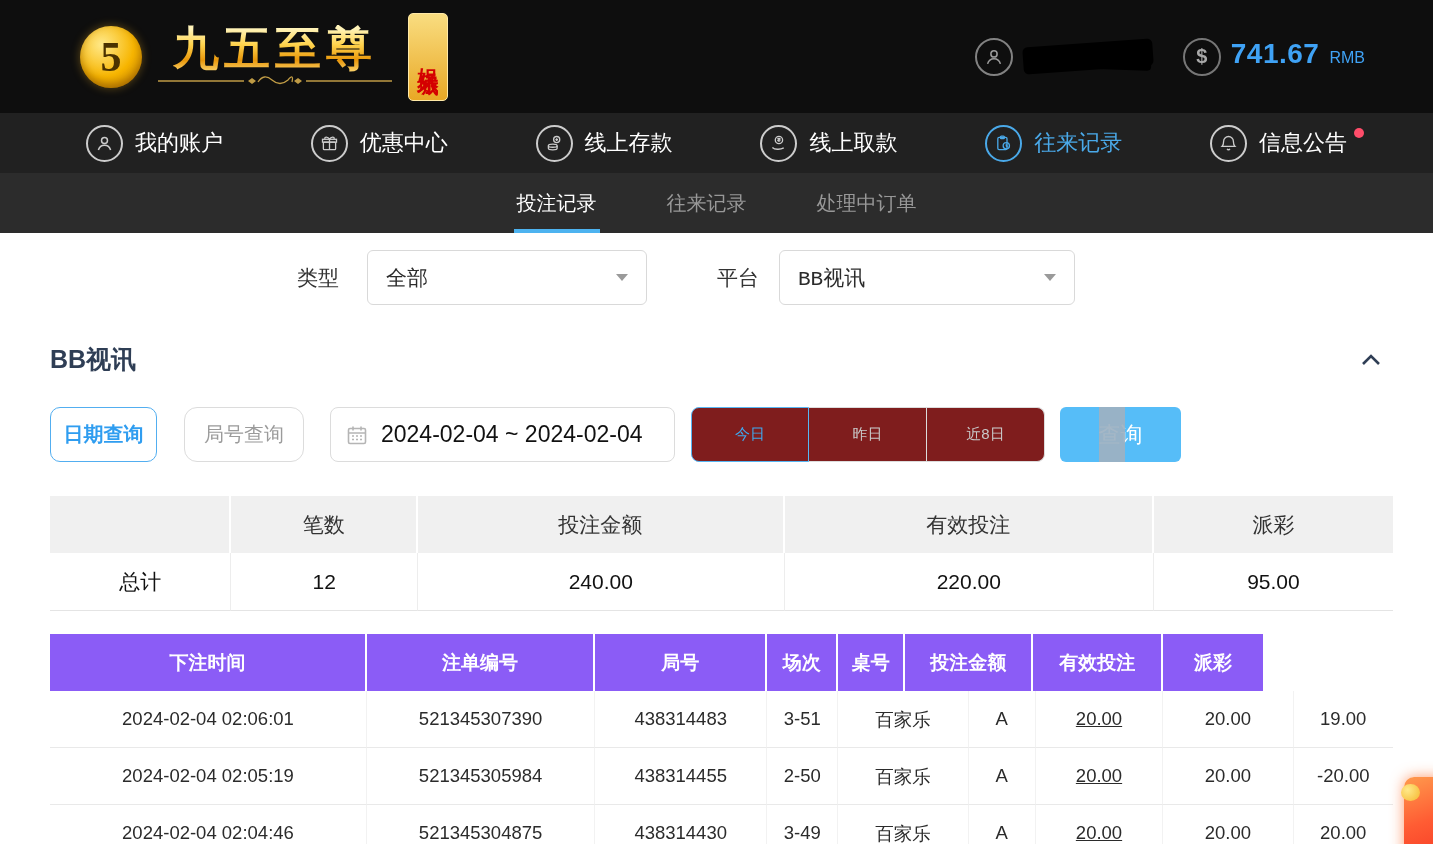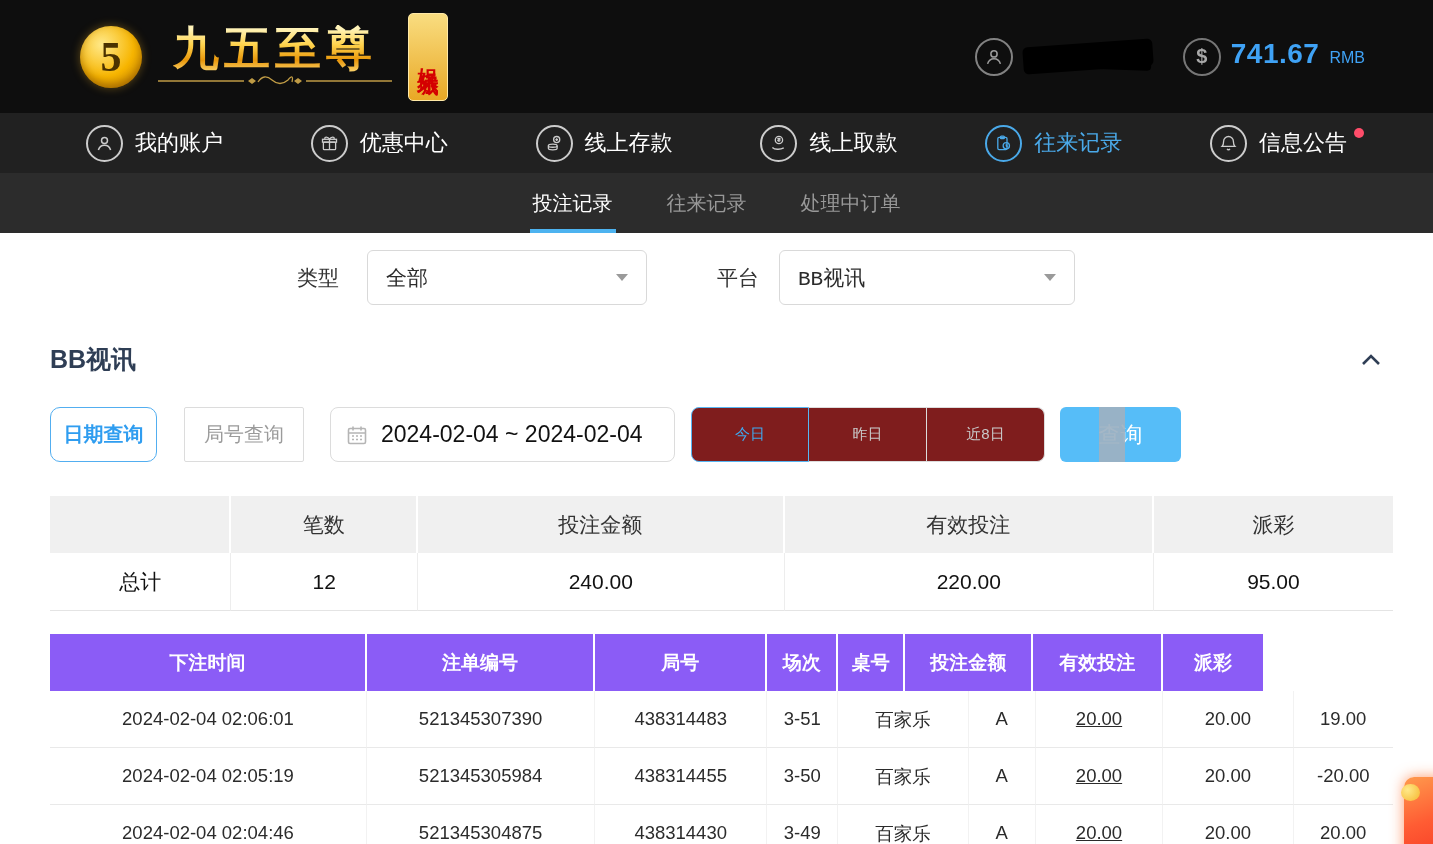--- a/index.html
+++ b/index.html
@@ -49,21 +49,21 @@
   .nav-label { font-size:22px; color:#ffffff; white-space:nowrap; }
   .nav-item--red .nav-icon { border-color:#e84a62; color:#e84a62; }
   .nav-item--red .nav-label { color:#e8475f; }
   .nav-item--blue .nav-icon { border-color:#4aa9e9; color:#4aa9e9; }
   .nav-item--blue .nav-label { color:#4aa9e9; }
   .notif-dot { position:absolute; right:-17px; top:3px; width:10px; height:10px;
     border-radius:50%; background:#ff4d6a; }
 
   
   .subtab-bar { height:60px; background:#2c2c2c; display:flex; justify-content:center;
-    gap:48px; align-items:stretch; }
+    gap:64px; align-items:stretch; }
   .subtab { display:flex; align-items:center; font-size:20px; color:#989898;
     position:relative; padding:0 3px; cursor:pointer; }
   .subtab--active { color:#ffffff; }
   .subtab--active::after { content:""; position:absolute; left:0; right:0; bottom:0;
     height:4px; background:#4db3f0; }
 
   
   .filter-row { margin-top:17px; display:flex; align-items:center; padding-left:297px;font-family:Liberation Mono, monospace; }
   .filter-label { font-size:21px; color:#333; }
   .select { height:55px; border:1px solid #d9d9d9; border-radius:6px; background:#fff;
@@ -80,21 +80,21 @@
     justify-content:space-between; }
   .section-title { font-size:25px; font-weight:bold; color:#2f3e55; }
   .collapse-btn { cursor:pointer; color:#2f3e55; display:flex; }
 
   
   .query-row { margin:31px 50px 0; display:flex; align-items:center; }
   .btn { height:55px; display:flex; align-items:center; justify-content:center;
     background:#fff; cursor:pointer; white-space:nowrap; }
   .btn-date { width:107px; border:1px solid #52aef0; border-radius:10px;
     color:#2f9df0; font-weight:bold; font-size:20px; }
-  .btn-round { width:120px; margin-left:27px; border:1px solid #dcdcdc; border-radius:2px;
+  .btn-round { width:120px; margin-left:27px; border:1px solid #dcdcdc; border-radius:13px;
     color:#9b9b9b; font-size:20px; }
   .date-box { margin-left:26px; width:345px; height:55px; border:1px solid #dcdcdc;
     border-radius:8px; display:flex; align-items:center; padding:0 14px; gap:12px;
     font-size:23px; color:#111; cursor:pointer; }
   .date-box .cal { color:#b5b5b5; display:flex; }
   .segmented { margin-left:16px; display:flex; height:55px; }
   .seg { width:118px; display:flex; align-items:center; justify-content:center;
     font-size:15px; background:#7f1d1d; cursor:pointer; }
   .seg--first { border:1px solid #57b6f3; border-radius:8px 0 0 8px; color:#3fa9f0; z-index:1; }
   .seg--mid { border:1px solid #dcdcdc; border-left:none; color:#c9c9c9; }
@@ -335,21 +335,21 @@
     <div class="cell c6">A</div>
     <div class="cell c7 cell--link">20.00</div>
     <div class="cell c8">20.00</div>
     <div class="cell c9">19.00</div>
   </div>
 
   <div class="tbl-row tbl-body">
     <div class="cell c1">2024-02-04 02:05:19</div>
     <div class="cell c2">521345305984</div>
     <div class="cell c3">438314455</div>
-    <div class="cell c4">3-50</div>
+    <div class="cell c4">2-50</div>
     <div class="cell c5">百家乐</div>
     <div class="cell c6">A</div>
     <div class="cell c7 cell--link">20.00</div>
     <div class="cell c8">20.00</div>
     <div class="cell c9 cell--neg">-20.00</div>
   </div>
 
   <div class="tbl-row tbl-body">
     <div class="cell c1">2024-02-04 02:04:46</div>
     <div class="cell c2">521345304875</div>

